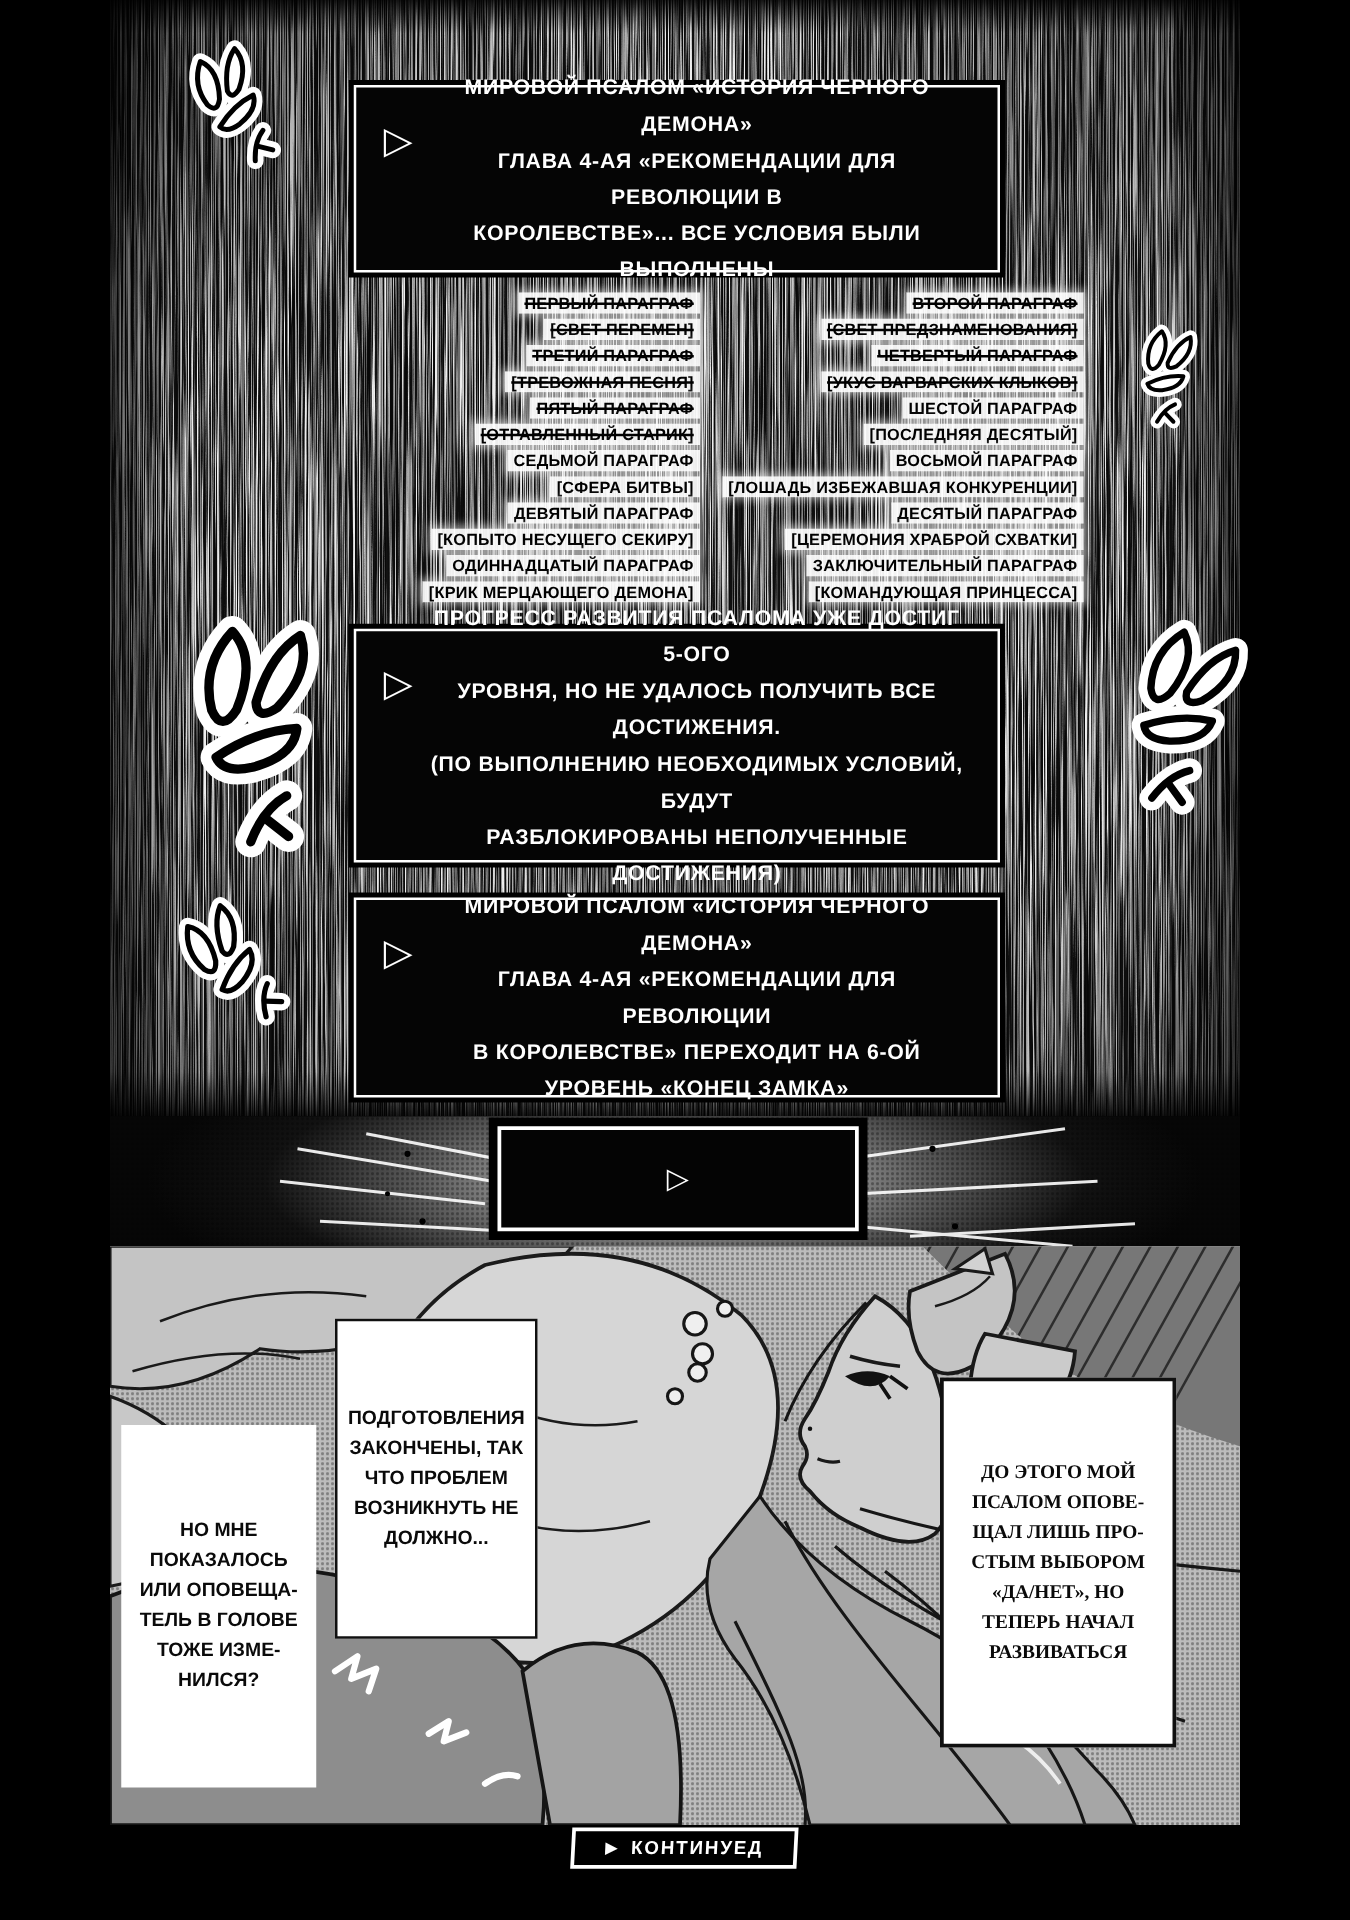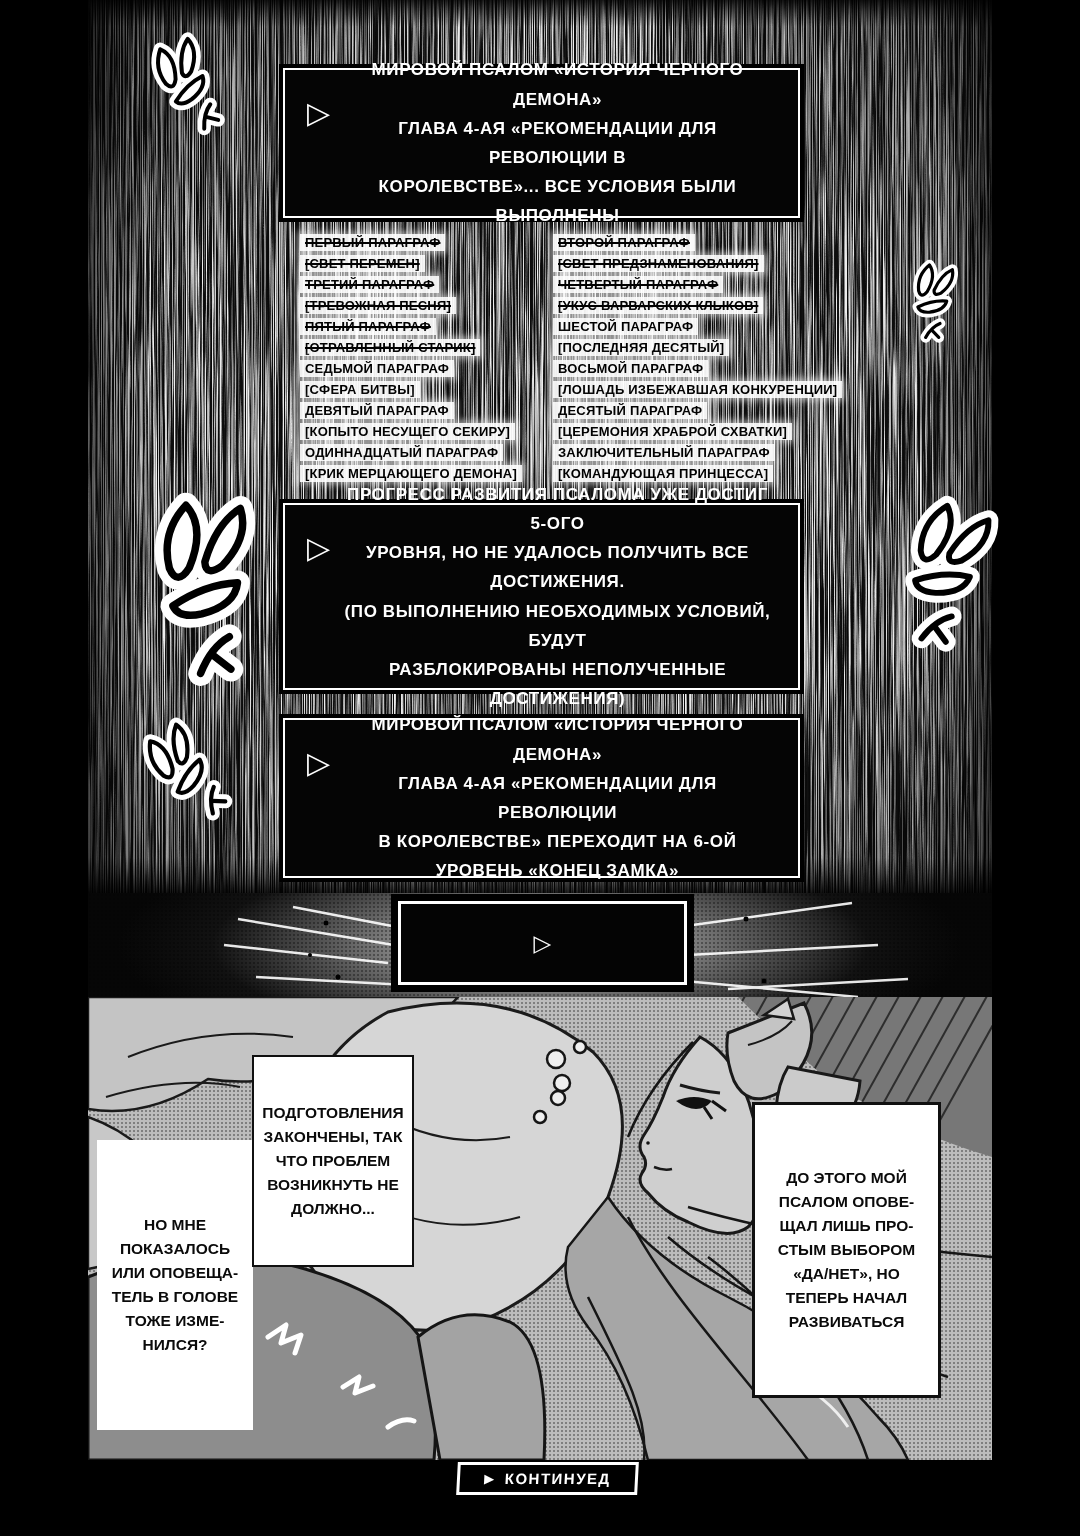--- a/index.html
+++ b/index.html
@@ -33,21 +33,21 @@
             color:#fff; text-align:center; padding:12px 26px 12px 58px; }
   .sysbox p { font-weight:700; font-size:17px; line-height:1.72; letter-spacing:.6px;text-align:center; }
   .box1 { top:68px;  height:150px; }
   .box2 { top:503px; height:187px; }
   .box3 { top:718px; height:160px; }
   .tri  { position:absolute; left:22px; top:28px; color:#fff; font-size:30px; line-height:1;
           font-family:"DejaVu Sans", sans-serif; }
   .ml   { white-space:pre-line; }
 
   
-  .plist { position:absolute; top:234px; display:flex; flex-direction:column; align-items:flex-start; row-gap:4px; }
+  .plist { position:absolute; top:234px; display:flex; flex-direction:column; align-items:flex-end; row-gap:4px; }
   .plist.pl-left  { left:300px; width:260px; }
   .plist.pl-right { left:553px; width:314px; }
   .pline { display:inline-block; background:rgba(255,255,255,.93); color:#000;
            font-size:13px; font-weight:700; letter-spacing:.2px; padding:1px 5px;
            box-shadow:0 0 7px 3px rgba(255,255,255,.55); white-space:nowrap; }
   .pline.done { text-decoration-line:line-through; text-decoration-thickness:2px; text-decoration-color:#000; }
 
   
   .band { position:absolute; left:88px; top:893px; width:904px; height:104px; background:#060606; overflow:hidden; }
   .band::before { content:""; position:absolute; inset:0;
@@ -64,22 +64,22 @@
   
   .panel { position:absolute; left:88px; top:997px; width:904px; height:463px; overflow:hidden;
            background-color:#bcbcbc;
            background-image:radial-gradient(circle, #7f7f7f 1px, rgba(0,0,0,0) 1.35px);
            background-size:4px 4px; }
   .panel svg.art { position:absolute; inset:0; display:block; }
   .speech { position:absolute; background:#fff; color:#0a0a0a; z-index:5;
             display:flex; align-items:center; justify-content:center; text-align:center;
             font-weight:700; font-size:15.5px; line-height:1.55; padding:8px; }
   .sp-left  { left:9px;   top:143px; width:156px; height:290px;text-align:center; }
-  .sp-mid   { left:164px; top:58px;  width:162px; height:212px; border:2px solid #101010; }
-  .sp-right { left:664px; top:105px; width:189px; height:296px; border:3px solid #101010; }
+  .sp-mid   { left:180px; top:58px;  width:162px; height:256px; border:2px solid #101010; }
+  .sp-right { left:664px; top:105px; width:189px; height:296px; border:3px solid #101010;font-family:Liberation Serif, serif; }
 
   
   .continued { position:absolute; left:457px; top:1462px; width:181px; height:33px;
                background:#000; border:3px solid #fff; transform:skewX(-3deg);
                display:flex; align-items:center; justify-content:center; gap:9px;
                color:#fff; font-weight:700; font-size:15px; letter-spacing:1.5px; }
   .continued .ctri { font-size:13px; font-family:"DejaVu Sans", sans-serif; line-height:1; }
 </style>
 </head>
 <body>

